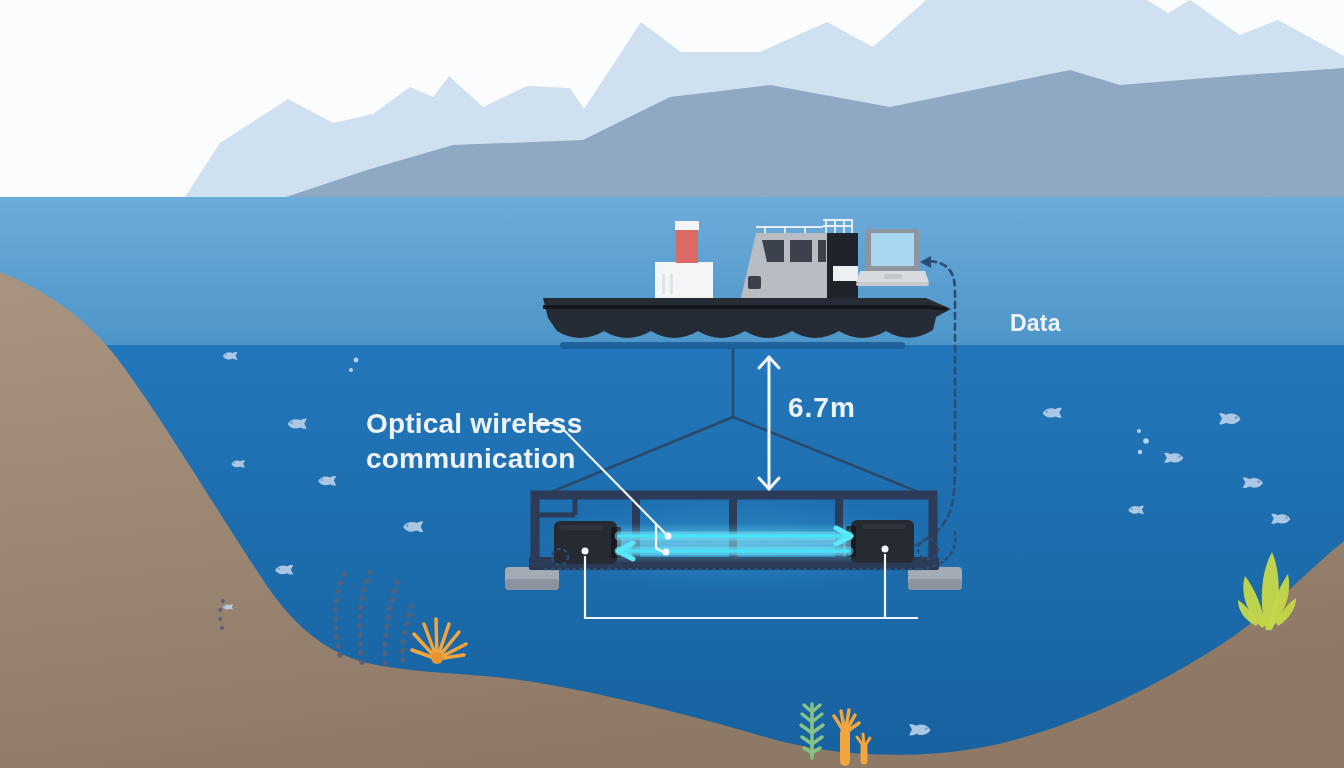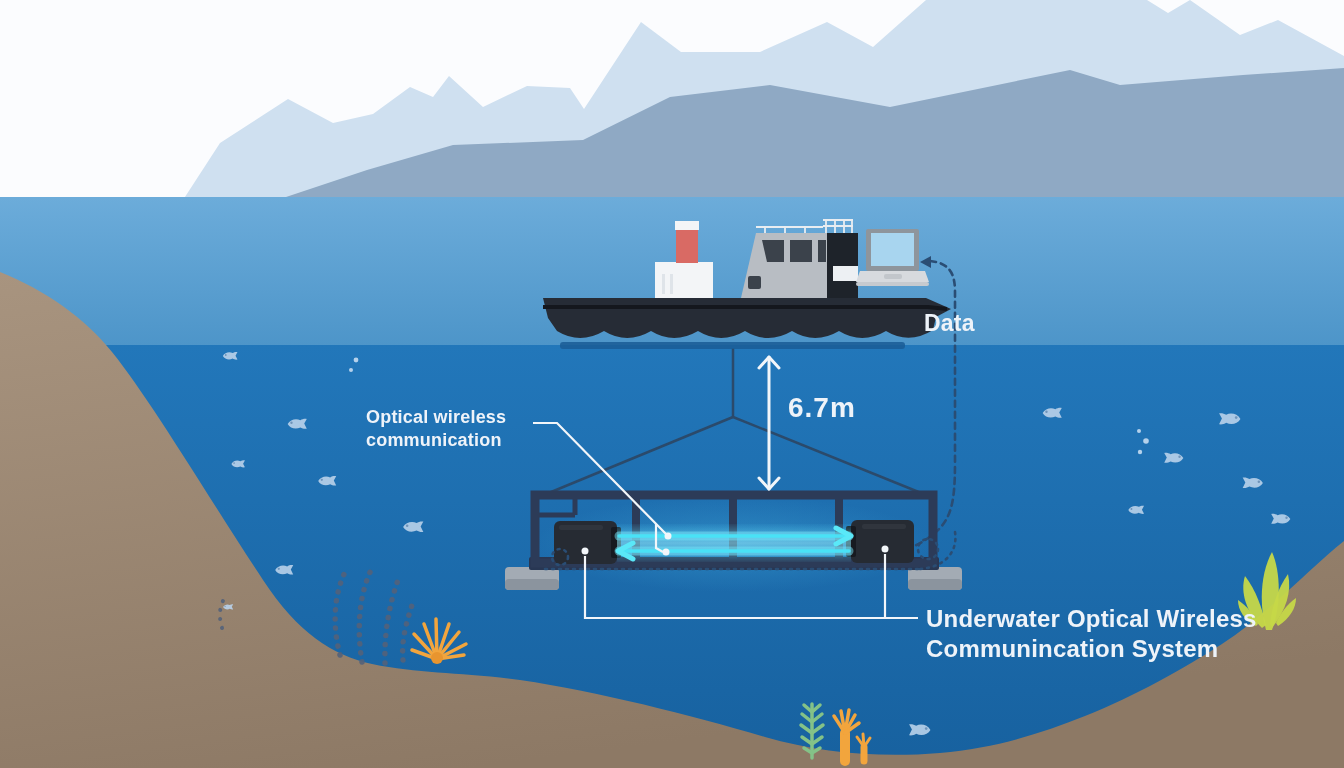--- a/index.html
+++ b/index.html
@@ -12,23 +12,23 @@
     --laptop-screen:#a8d5ef; --laptop-body:#d7dade; --laptop-bezel:#8e959c;
     --seaweed-dark:#53627a; --coral:#f2a53d; --coral-deep:#e8952f;
     --plant-green:#84c287; --seaweed-yellow:#c6d848; --leader:#f2f6fa;
   }
   html,body{margin:0;padding:0;}
   .scene{position:relative;width:1344px;height:768px;overflow:hidden;
          font-family:"Liberation Sans",sans-serif;background:#1d6fb2;}
   .scene svg{position:absolute;left:0;top:0;}
   .label{position:absolute;color:var(--text);font-weight:700;white-space:pre-line;
          letter-spacing:.2px;}
-  .label-optical{left:366px;top:406px;font-size:18px;line-height:1.25;}
+  .label-optical{left:366px;top:406px;font-size:28px;line-height:1.25;}
   .label-depth{left:788px;top:392px;font-size:28px;letter-spacing:1px;}
-  .label-data{left:924px;top:310px;font-size:23px;}
+  .label-data{left:1010px;top:310px;font-size:23px;}
   .label-system{left:926px;top:604px;font-size:24px;line-height:1.25;}
 
   
   .f-sky{fill:var(--sky)} .f-mtnfar{fill:var(--mtn-far)} .f-mtnnear{fill:var(--mtn-near)}
   .f-fish{fill:var(--fish);opacity:.9} .f-fisheye{fill:#6f94ba}
   .f-bubble{fill:#cfe2f4;opacity:.85}
   .s-rope{stroke:var(--rope);stroke-width:2.5;fill:none}
   .s-cable{stroke:var(--cable);stroke-width:2.6;fill:none;stroke-linecap:round}
   .f-cable{fill:var(--cable)} .s-frame{stroke:var(--frame);fill:none}
   .f-framedark{fill:var(--frame-dark)}
@@ -266,15 +266,13 @@
     <path class="s-leader" d="M885,554 L885,618"></path>
     <circle class="f-leaderdot" cx="585" cy="551" r="3.5"></circle>
     <circle class="f-leaderdot" cx="885" cy="549" r="3.5"></circle>
   </g>
 </svg>
 
 <div class="label label-optical">Optical wireless
 communication</div>
 <div class="label label-depth">6.7m</div>
 <div class="label label-data">Data</div>
-<div class="label label-system">Underwater Optical Wireless
-Communincation System</div>
 </div>
 
 </body></html>

